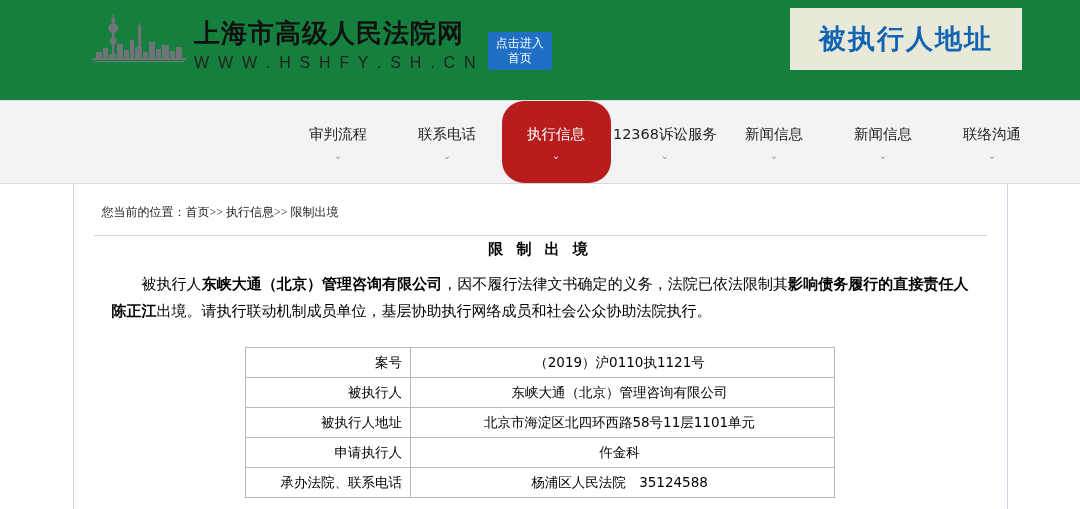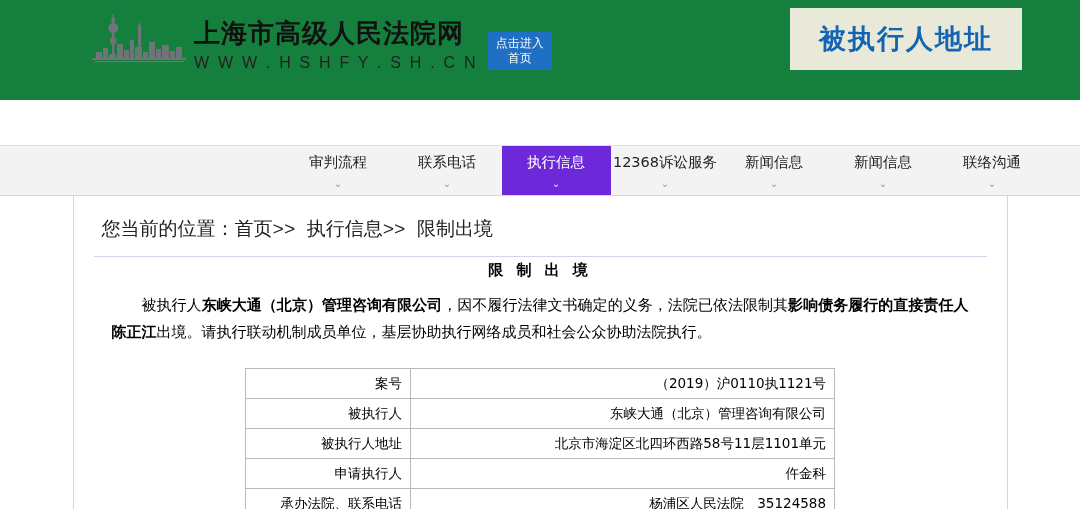--- a/index.html
+++ b/index.html
@@ -90,72 +90,72 @@
   .banner-text {
     color: #1464b4;
     font-size: 27px;
     font-weight: bold;
     letter-spacing: 2px;
     font-family: "DejaVu Sans", "Liberation Sans", sans-serif;
   }
 
   
   .nav {
-    height: 51px;
+    height: 84px;
     background: #f3f3f3;
     border-top: 1px solid #e0e0e0;
     border-bottom: 1px solid #d8d8d8;
     display: flex;
     justify-content: center;
     align-items: stretch;
     padding-left: 250px;
     box-sizing: border-box;
-    margin-top: 45px;
   }
   .nav-item {
     width: 109px;
     display: flex;
     flex-direction: column;
     align-items: center;
     justify-content: center;
     font-size: 14.5px;
     color: #222;
     cursor: pointer;
     font-family: "DejaVu Sans", "Liberation Sans", sans-serif;
   }
   .nav-item .label { margin-bottom: 8px; }
   .nav-item .chev {
     font-size: 10px;
     line-height: 8px;
     color: #999;
   }
   .nav-item.active {
-    background: #6d28d9;
+    background: #b91c1c;
     color: #fff;
+    border-radius: 22px;
   }
   .nav-item.active .chev { color: #d5e7f8; }
 
   
   .content {
     position: relative;
     margin: 0 auto;
     width: 935px;
     box-sizing: border-box;
     border-left: 1px solid #cfd8e6;
     border-right: 1px solid #cfd8e6;
     min-height: 341px;
     padding: 0 20px;
   }
   .breadcrumb {
-    font-size: 19px;
+    font-size: 12px;
     color: #222;
     padding: 20px 0 2px 8px;
     border-bottom: 1px solid #cfd8e6;
     padding-bottom: 14px;
-    font-family: Liberation Mono, monospace;
+    font-family: Liberation Serif, serif;
   }
   .doc-title {
     text-align: center;
     font-size: 15px;
     font-weight: bold;
     letter-spacing: 4px;
     margin-top: 4px;
     font-family: "DejaVu Sans", "Liberation Sans", sans-serif;
   }
   .doc-body {
@@ -180,21 +180,21 @@
     height: 25px;
     padding: 2px 8px;
   }
   table.info td.k {
     width: 148px;
     font-weight: normal;
     text-align: right;
     white-space: nowrap;
   }
   table.info td.v {
-    text-align: right;
+    text-align: center;
     padding-left: 2px;
   }
 </style>
 </head>
 <body>
 
 <div class="page">
 
   <div class="header">
 

